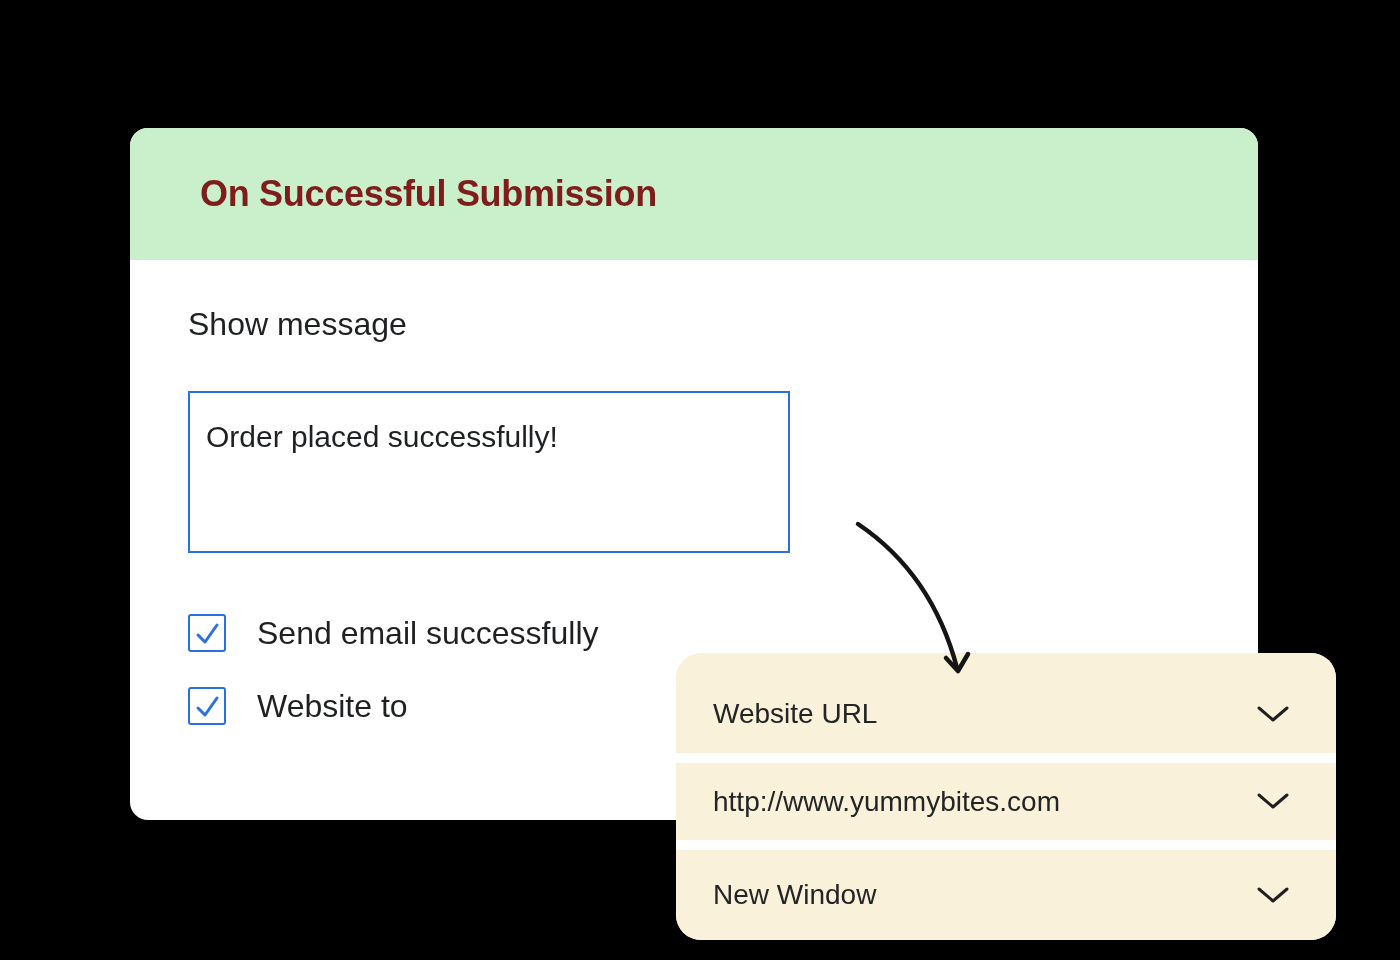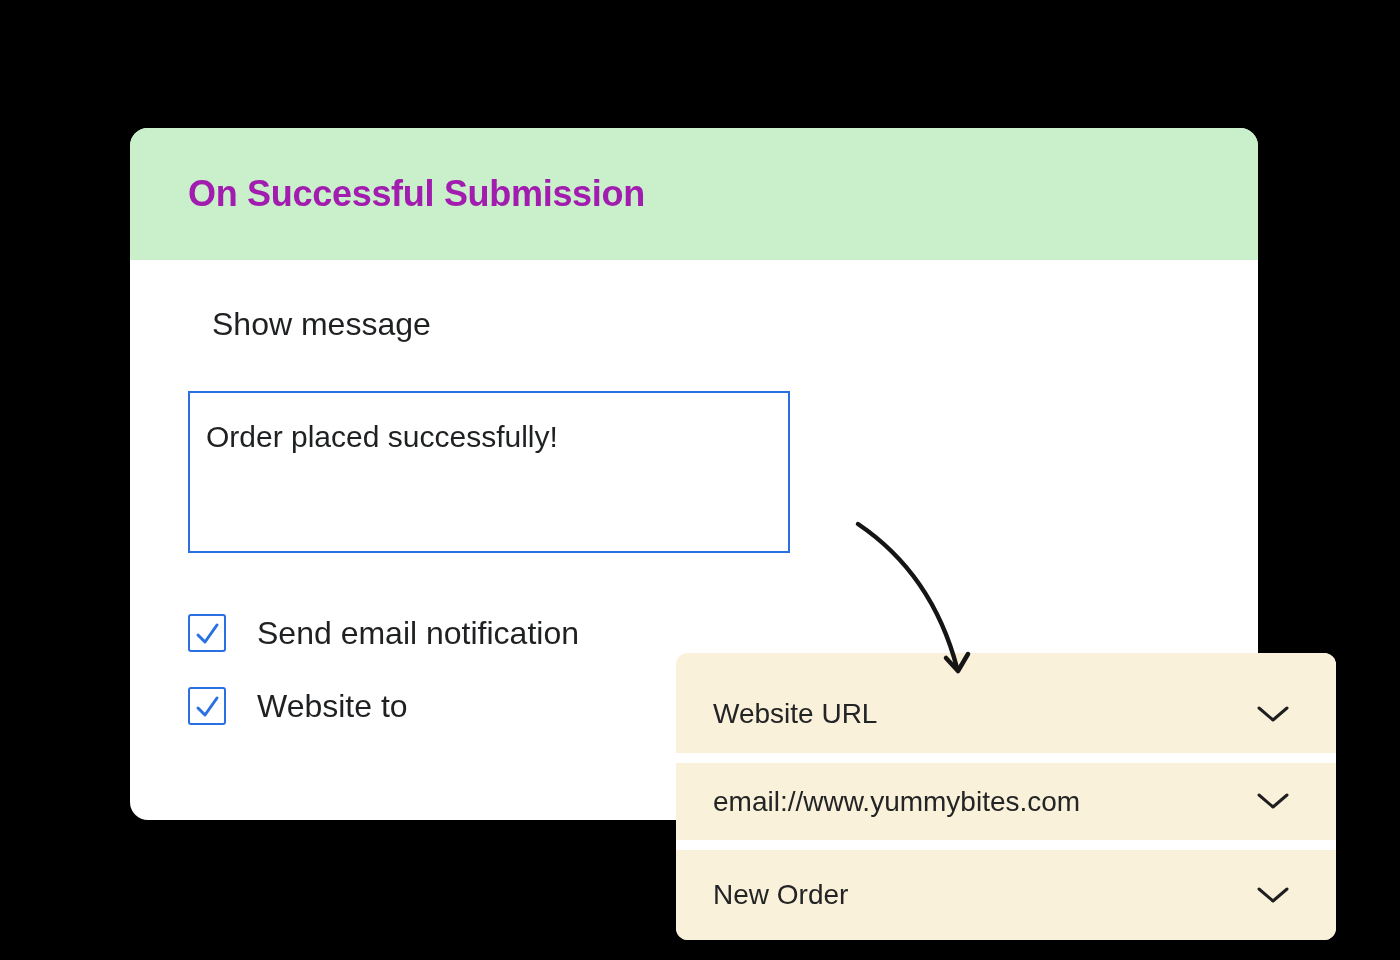--- a/index.html
+++ b/index.html
@@ -12,24 +12,24 @@
   
   .card{
     position:absolute;left:130px;top:128px;width:1128px;height:692px;
     background:#fff;border-radius:18px;overflow:hidden;
   }
   .card-header{
     height:132px;background:var(--header-green,#C9F0CA);
     display:flex;align-items:center;padding:0 58px;
   }
   .card-title{
-    font-size:36px;font-weight:700;color:#a21caf;letter-spacing:-0.3px;
+    font-size:36px;font-weight:700;color:#7f1d1d;letter-spacing:-0.3px;margin-left:12px;
   }
   .show-label{
-    position:absolute;left:58px;top:178px;font-size:32px;color:var(--text-dark,#1e2022);margin-left:24px;
+    position:absolute;left:58px;top:178px;font-size:32px;color:var(--text-dark,#1e2022);
   }
   .message-box{
     position:absolute;left:58px;top:263px;width:602px;height:162px;
     box-sizing:border-box;border:2px solid var(--accent-blue,#2A70E2);
     background:#fff;border-radius:0;
     font-family:inherit;font-size:30px;line-height:1.3;color:var(--text-dark,#1e2022);
     padding:24px 16px;resize:none;outline:none;overflow:hidden;
   }
   .checkbox-row{
     position:absolute;left:58px;display:flex;align-items:center;gap:31px;cursor:pointer;
@@ -39,21 +39,21 @@
   .checkbox{
     width:38px;height:38px;box-sizing:border-box;flex:0 0 38px;
     border:2px solid var(--accent-blue,#2A70E2);border-radius:3px;background:#fff;
     display:flex;align-items:center;justify-content:center;
   }
   .checkbox svg{display:block;}
   .checkbox-label{font-size:32px;color:var(--text-dark,#1e2022);}
   
   .panel{
     position:absolute;left:676px;top:653px;width:660px;height:287px;
-    background:var(--gap-white,#fff);border-radius:12px;overflow:hidden;
+    background:var(--gap-white,#fff);border-radius:25px;overflow:hidden;
     display:grid;grid-template-rows:100px 77px 90px;row-gap:10px;
   }
   .panel-row{
     background:var(--panel-cream,#FAF1DA);
     display:flex;align-items:center;justify-content:space-between;
     padding:0 47px 0 37px;cursor:pointer;
   }
   .panel-row.first{padding-top:22px;}
   .row-label{font-size:28px;color:#232425;}
   .chevron{display:flex;align-items:center;}
@@ -74,21 +74,21 @@
     <div class="show-label">Show message</div>
 
     <textarea class="message-box" spellcheck="false" style="">Order placed successfully!</textarea>
 
     <div class="checkbox-row row-send">
       <span class="checkbox" role="checkbox" aria-checked="true">
         <svg width="34" height="34" viewBox="0 0 34 34">
           <polyline points="8,19 15,26 27,9" fill="none" stroke="#2A70E2" stroke-width="3" stroke-linecap="round" stroke-linejoin="round"></polyline>
         </svg>
       </span>
-      <span class="checkbox-label">Send email notification</span>
+      <span class="checkbox-label">Send email successfully</span>
     </div>
 
     <div class="checkbox-row row-direct">
       <span class="checkbox" role="checkbox" aria-checked="true">
         <svg width="34" height="34" viewBox="0 0 34 34">
           <polyline points="8,19 15,26 27,9" fill="none" stroke="#2A70E2" stroke-width="3" stroke-linecap="round" stroke-linejoin="round"></polyline>
         </svg>
       </span>
       <span class="checkbox-label">Website to</span>
     </div>
@@ -97,29 +97,29 @@
   <div class="panel">
     <div class="panel-row first">
       <span class="row-label">Website URL</span>
       <span class="chevron">
         <svg width="32" height="17" viewBox="0 0 32 17">
           <polyline points="2,2 16,14 30,2" fill="none" stroke="#1f1f1f" stroke-width="3" stroke-linecap="round" stroke-linejoin="round"></polyline>
         </svg>
       </span>
     </div>
     <div class="panel-row">
-      <span class="row-label">email://www.yummybites.com</span>
+      <span class="row-label">http://www.yummybites.com</span>
       <span class="chevron">
         <svg width="32" height="17" viewBox="0 0 32 17">
           <polyline points="2,2 16,14 30,2" fill="none" stroke="#1f1f1f" stroke-width="3" stroke-linecap="round" stroke-linejoin="round"></polyline>
         </svg>
       </span>
     </div>
     <div class="panel-row">
-      <span class="row-label">New Order</span>
+      <span class="row-label">New Window</span>
       <span class="chevron">
         <svg width="32" height="17" viewBox="0 0 32 17">
           <polyline points="2,2 16,14 30,2" fill="none" stroke="#1f1f1f" stroke-width="3" stroke-linecap="round" stroke-linejoin="round"></polyline>
         </svg>
       </span>
     </div>
   </div>
 
   <svg class="arrow-svg" width="1400" height="960" viewBox="0 0 1400 960">
     <path d="M858,524 C898,551 938,596 957,668" fill="none" stroke="#151515" stroke-width="4.5" stroke-linecap="round"></path>

